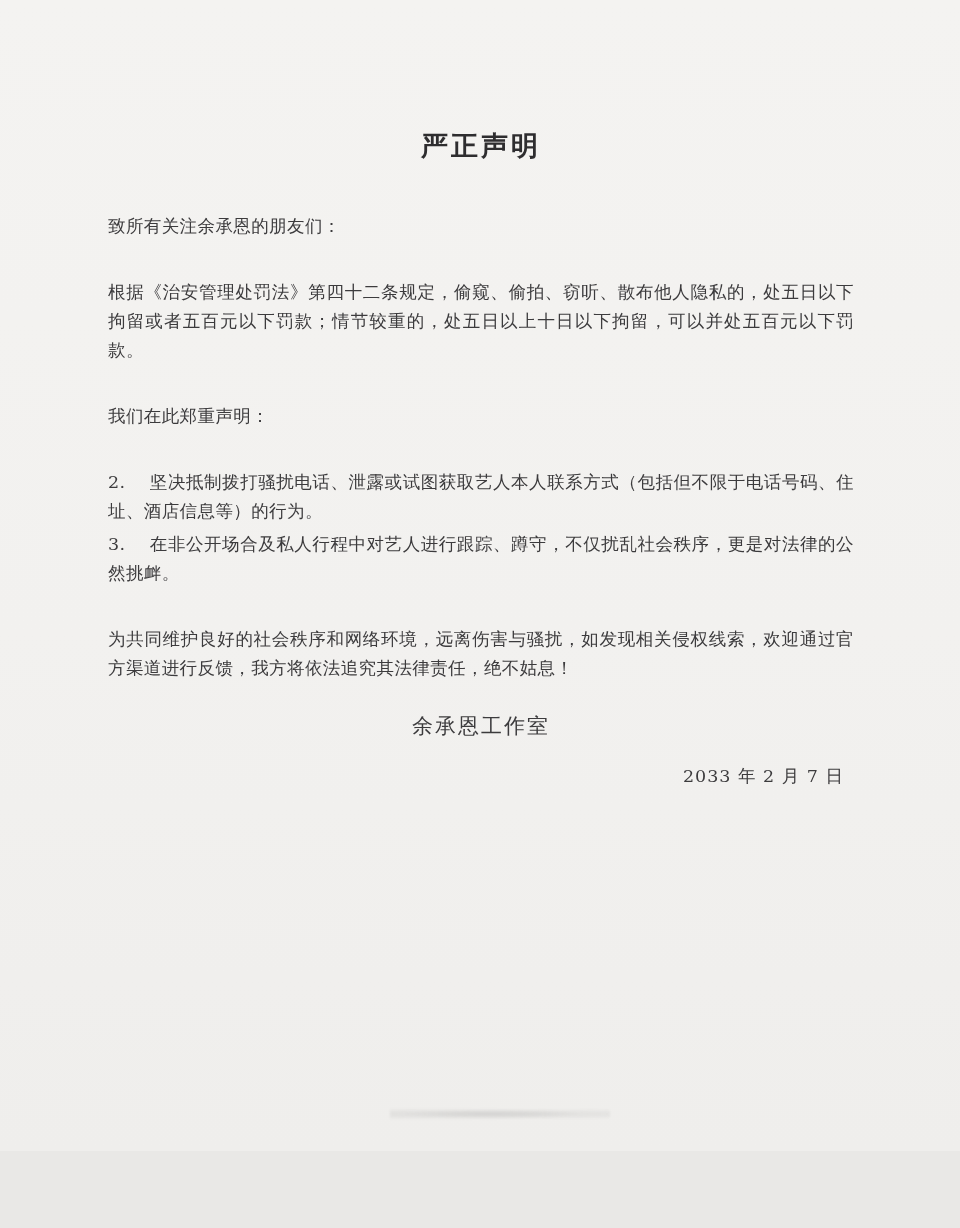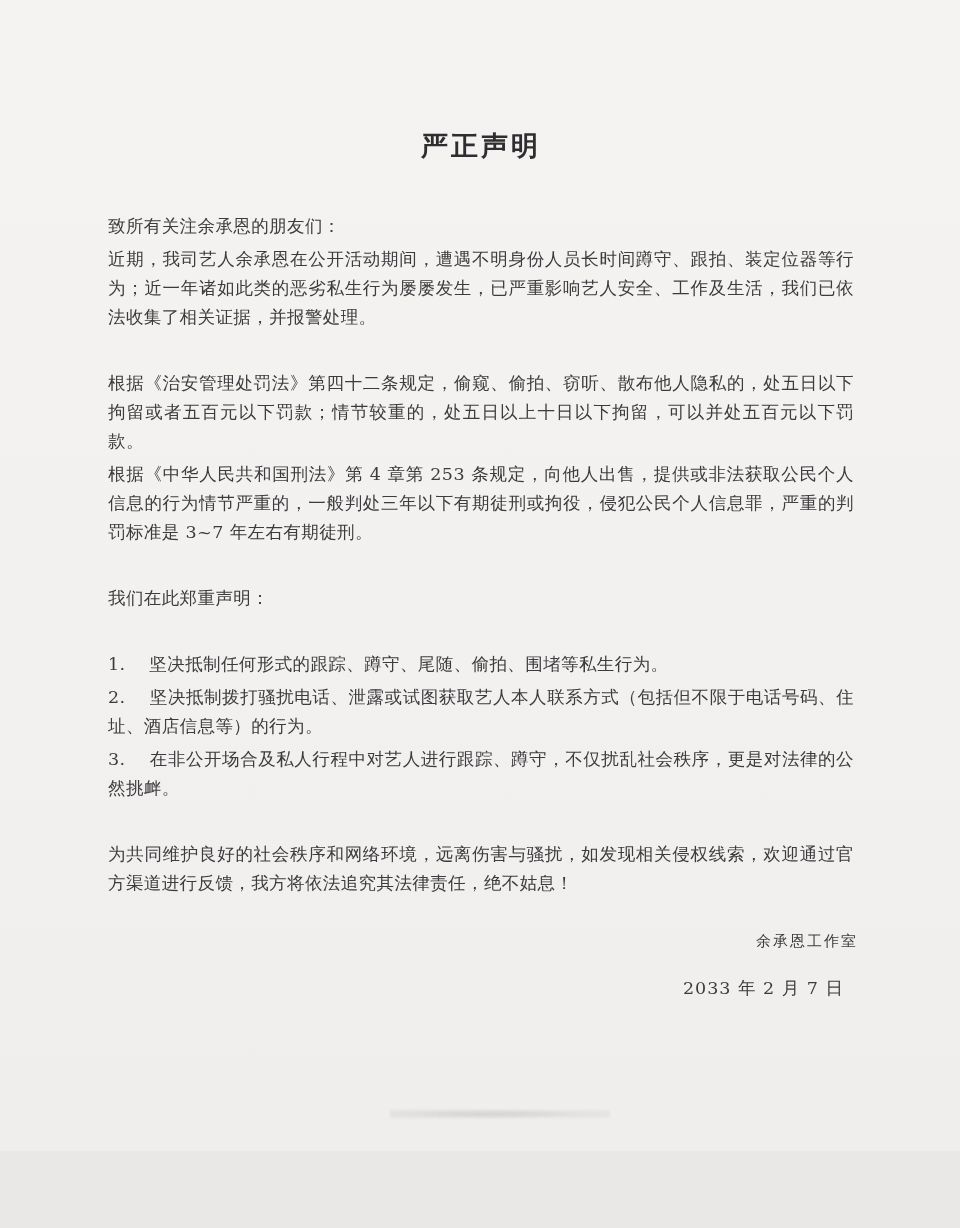--- a/index.html
+++ b/index.html
@@ -42,23 +42,24 @@
     text-justify: inter-character;
   }
   .gap {
     height: 29px;
   }
   .sig-block {
     margin-top: 29px;
     text-align: right;
   }
   .signature {
-    font-size: 15px;
+    font-size: 21px;
     line-height: 29px;
     letter-spacing: 2px;
+    text-align: center;
   }
   .date {
     font-size: 17.5px;
     line-height: 29px;
     letter-spacing: 1px;
     padding-right: 14px;
   }
   .watermark-smudge {
     position: absolute;
     left: 390px;
@@ -74,34 +75,31 @@
   }
 </style>
 </head>
 <body>
 
 <div class="page">
 
   <h1 class="title">严正声明</h1>
 
   <p class="line">致所有关注余承恩的朋友们：</p>
-  <p class="para">近期，我司艺人余承恩在公开活动期间，遭遇不明身份人员长时间蹲守、跟拍、装定位器等行为；近一年诸如此类的恶劣私生行为屡屡发生，已严重影响艺人安全、工作及生活，我们已依法收集了相关证据，并报警处理。</p>
 
   <div class="gap"></div>
 
   <p class="para">根据《治安管理处罚法》第四十二条规定，偷窥、偷拍、窃听、散布他人隐私的，处五日以下拘留或者五百元以下罚款；情节较重的，处五日以上十日以下拘留，可以并处五百元以下罚款。</p>
-  <p class="para">根据《中华人民共和国刑法》第 4 章第 253 条规定，向他人出售，提供或非法获取公民个人信息的行为情节严重的，一般判处三年以下有期徒刑或拘役，侵犯公民个人信息罪，严重的判罚标准是 3~7 年左右有期徒刑。</p>
 
   <div class="gap"></div>
 
   <p class="line">我们在此郑重声明：</p>
 
   <div class="gap"></div>
 
-  <p class="para">1.　 坚决抵制任何形式的跟踪、蹲守、尾随、偷拍、围堵等私生行为。</p>
   <p class="para">2.　 坚决抵制拨打骚扰电话、泄露或试图获取艺人本人联系方式（包括但不限于电话号码、住址、酒店信息等）的行为。</p>
   <p class="para">3.　 在非公开场合及私人行程中对艺人进行跟踪、蹲守，不仅扰乱社会秩序，更是对法律的公然挑衅。</p>
 
   <div class="gap"></div>
 
   <p class="para">为共同维护良好的社会秩序和网络环境，远离伤害与骚扰，如发现相关侵权线索，欢迎通过官方渠道进行反馈，我方将依法追究其法律责任，绝不姑息！</p>
 
   <div class="sig-block">
     <p class="signature">余承恩工作室</p>
     <p class="date">2033 年 2 月 7 日</p>

